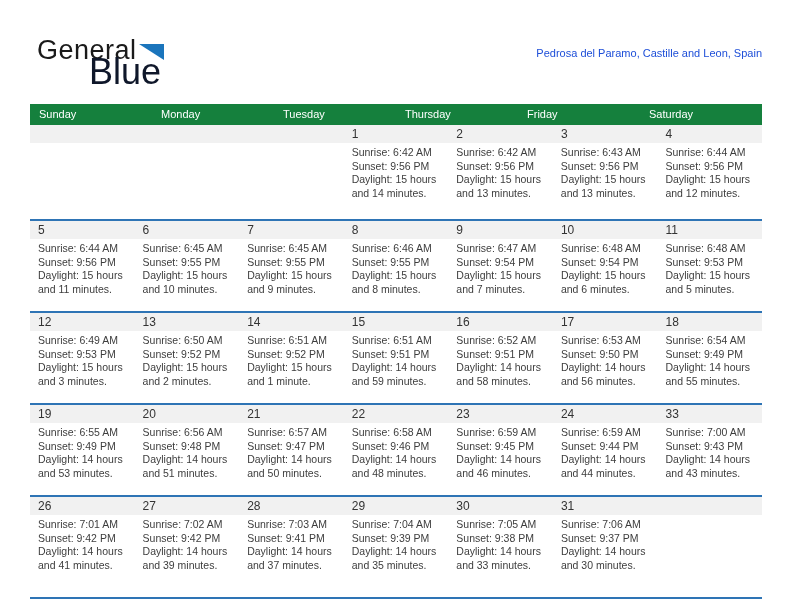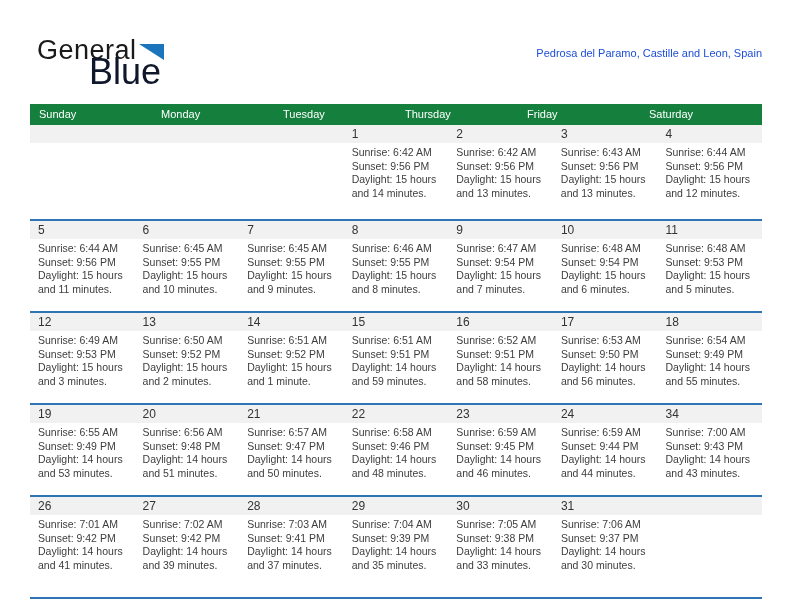--- a/index.html
+++ b/index.html
@@ -210,21 +210,21 @@
           </div>
         </div>
         <div class="week-sep"></div>
         <div class="date-strip">
           <div class="date-cell">19</div>
           <div class="date-cell">20</div>
           <div class="date-cell">21</div>
           <div class="date-cell">22</div>
           <div class="date-cell">23</div>
           <div class="date-cell">24</div>
-          <div class="date-cell">34</div>
+          <div class="date-cell">33</div>
         </div>
         <div class="body-row rest">
           <div class="body-cell">
             <div>Sunrise: 6:55 AM</div>
             <div>Sunset: 9:49 PM</div>
             <div>Daylight: 14 hours</div>
             <div>and 53 minutes.</div>
           </div>
           <div class="body-cell">
             <div>Sunrise: 6:56 AM</div>

